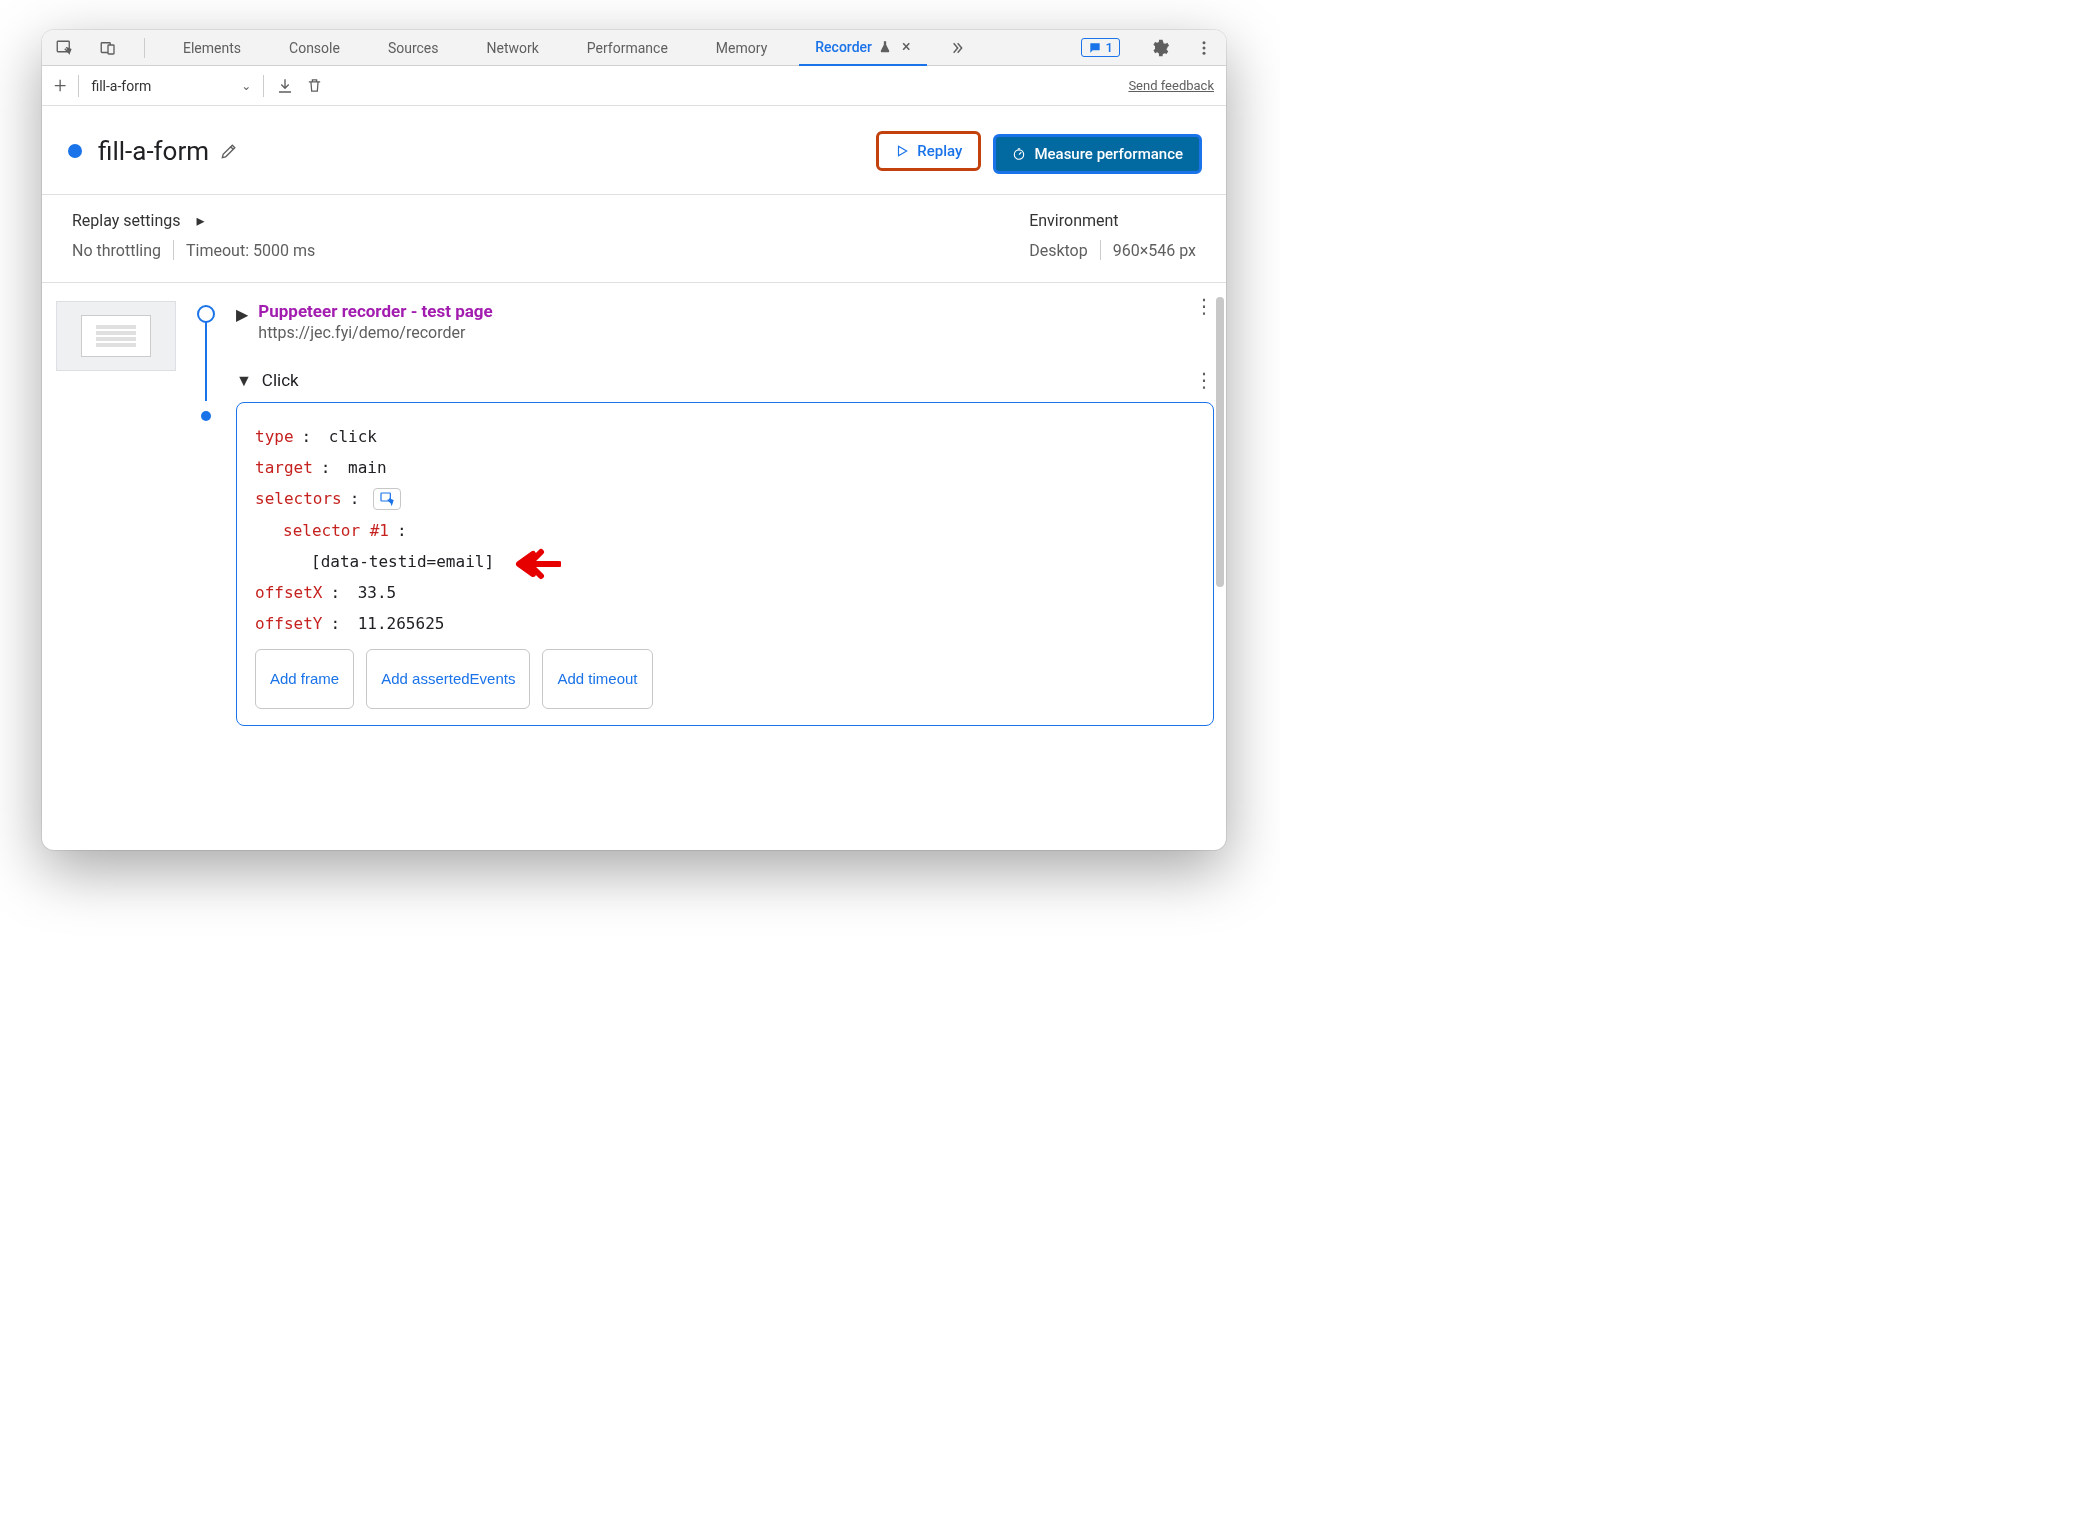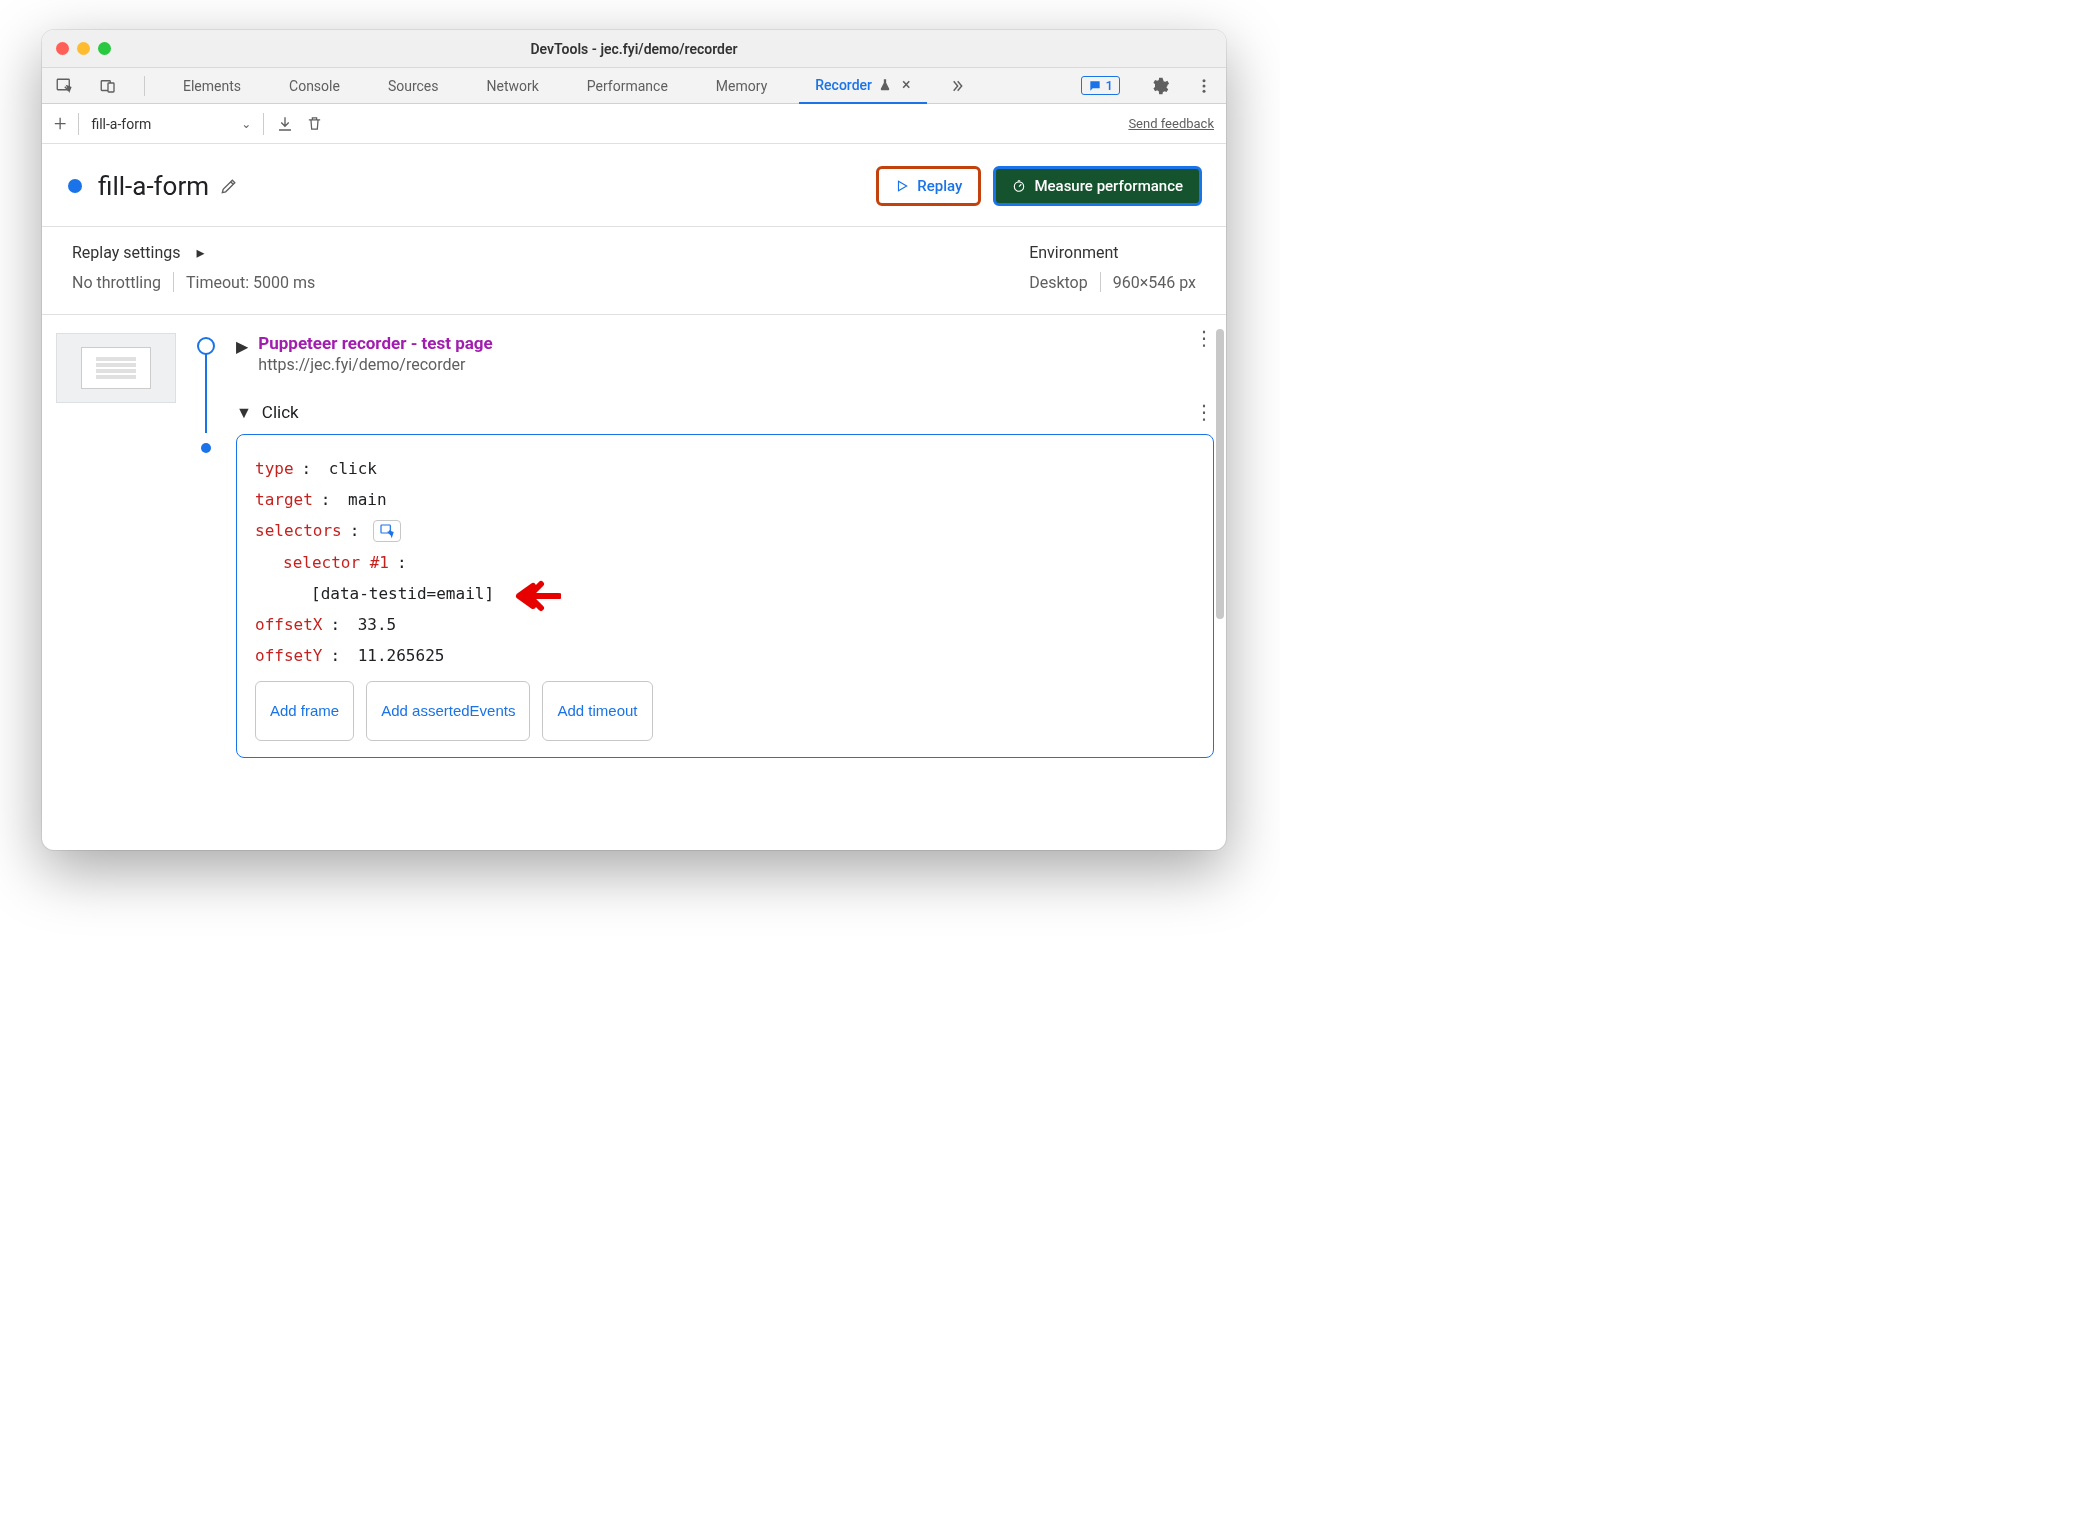--- a/index.html
+++ b/index.html
@@ -66,21 +66,21 @@
     
     .header-row {
       padding: 22px 24px 20px 26px; display:flex; align-items:center; border-bottom:1px solid #e0e0e0;
     }
     .bullet{width:14px;height:14px;background:#1a73e8;border-radius:50%;margin-right:16px;}
     .recname{font-size:26px;font-weight:400;color:#202124;margin-right:10px;}
     .pencil{width:20px;height:20px;stroke:#5f5f5f;fill:none;stroke-width:1.6;}
     .header-row .spacer{flex:1;}
     .btn{display:flex;align-items:center;gap:8px;padding:8px 16px;border-radius:6px;font-size:15px;font-weight:500;border:3px solid #c2410c;background:#fff;color:#1a73e8;}
     .btn svg{width:14px;height:14px;}
-    .btn.primary{background:#14532d;color:#fff;border-color:#1a73e8;}
+    .btn.primary{background:#0369a1;color:#fff;border-color:#1a73e8;margin-top:6px;}
     .btn + .btn{margin-left:12px;}
     
     .settings-row{
       padding: 16px 30px 22px 30px; display:flex; border-bottom:1px solid #e0e0e0;
       font-size:16px; color:#333;
     }
     .settings-col{display:flex;flex-direction:column;gap:10px;}
     .settings-head{font-size:16px;font-weight:400;display:flex;align-items:center;gap:16px;}
     .settings-sub{color:#5f5f5f;display:flex;align-items:center;gap:12px;}
     .settings-sub .vdiv{width:1px;height:20px;background:#ccc;}
@@ -124,28 +124,20 @@
     .addrow{display:flex;gap:12px;margin-top:10px;}
     .addbtn{border:1px solid #c7c7c7;border-radius:6px;padding:14px 14px;color:#1a73e8;font-family:-apple-system,sans-serif;font-size:15px;font-weight:500;background:#fff;}
     
     svg{display:block;}
   </style>
 </head>
 <body>
 
 <div class="window">
 
-  <div class="titlebar">
-    <div class="traffic">
-      <div class="dot red"></div>
-      <div class="dot yellow"></div>
-      <div class="dot green"></div>
-    </div>
-    <div class="title-text">DevTools - jec.fyi/demo/recorder</div>
-  </div>
 
   <div class="tabbar">
     <div class="ico-btn">
       <svg width="18" height="18" viewBox="0 0 24 24" fill="none" stroke="#5f5f5f" stroke-width="1.8">
           <rect x="3" y="3" width="16" height="14" rx="1"></rect>
           <path d="M13 13 l6 6 M16 12 l5 2 -2 5 -2 -5z" fill="#5f5f5f"></path>
         </svg>
     </div>
     <div class="ico-btn">
       <svg width="18" height="18" viewBox="0 0 24 24" fill="none" stroke="#5f5f5f" stroke-width="1.8">

